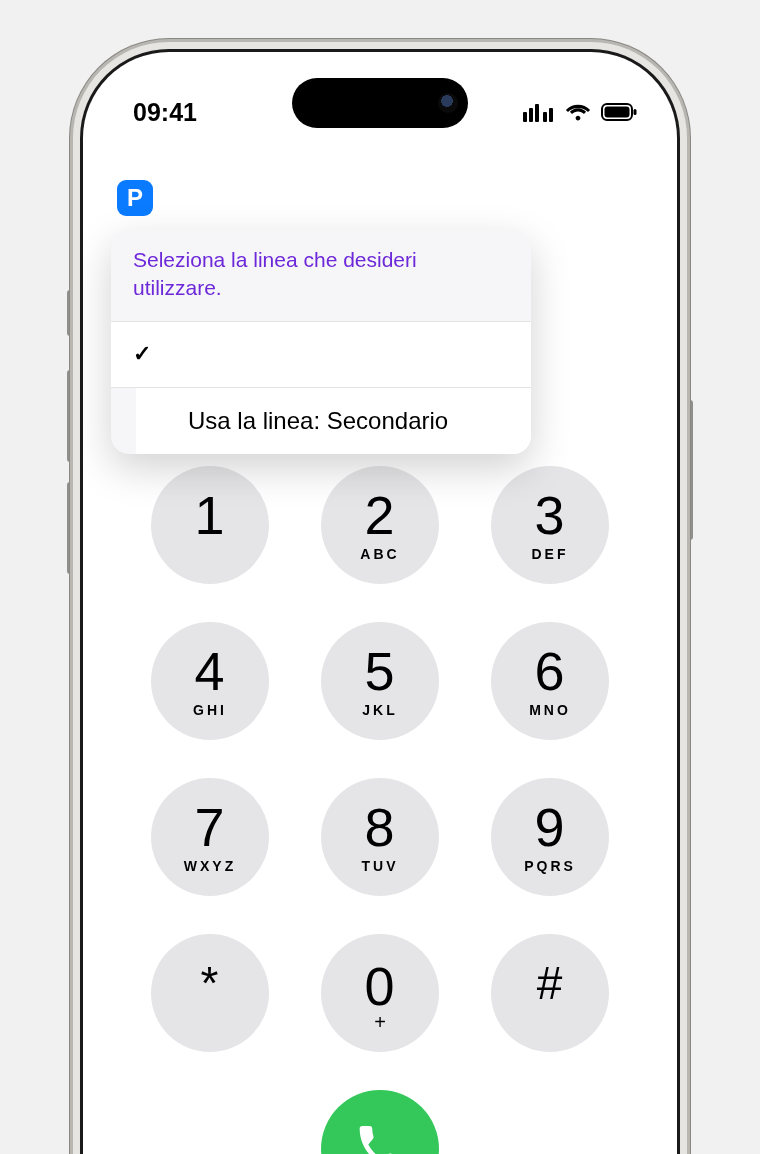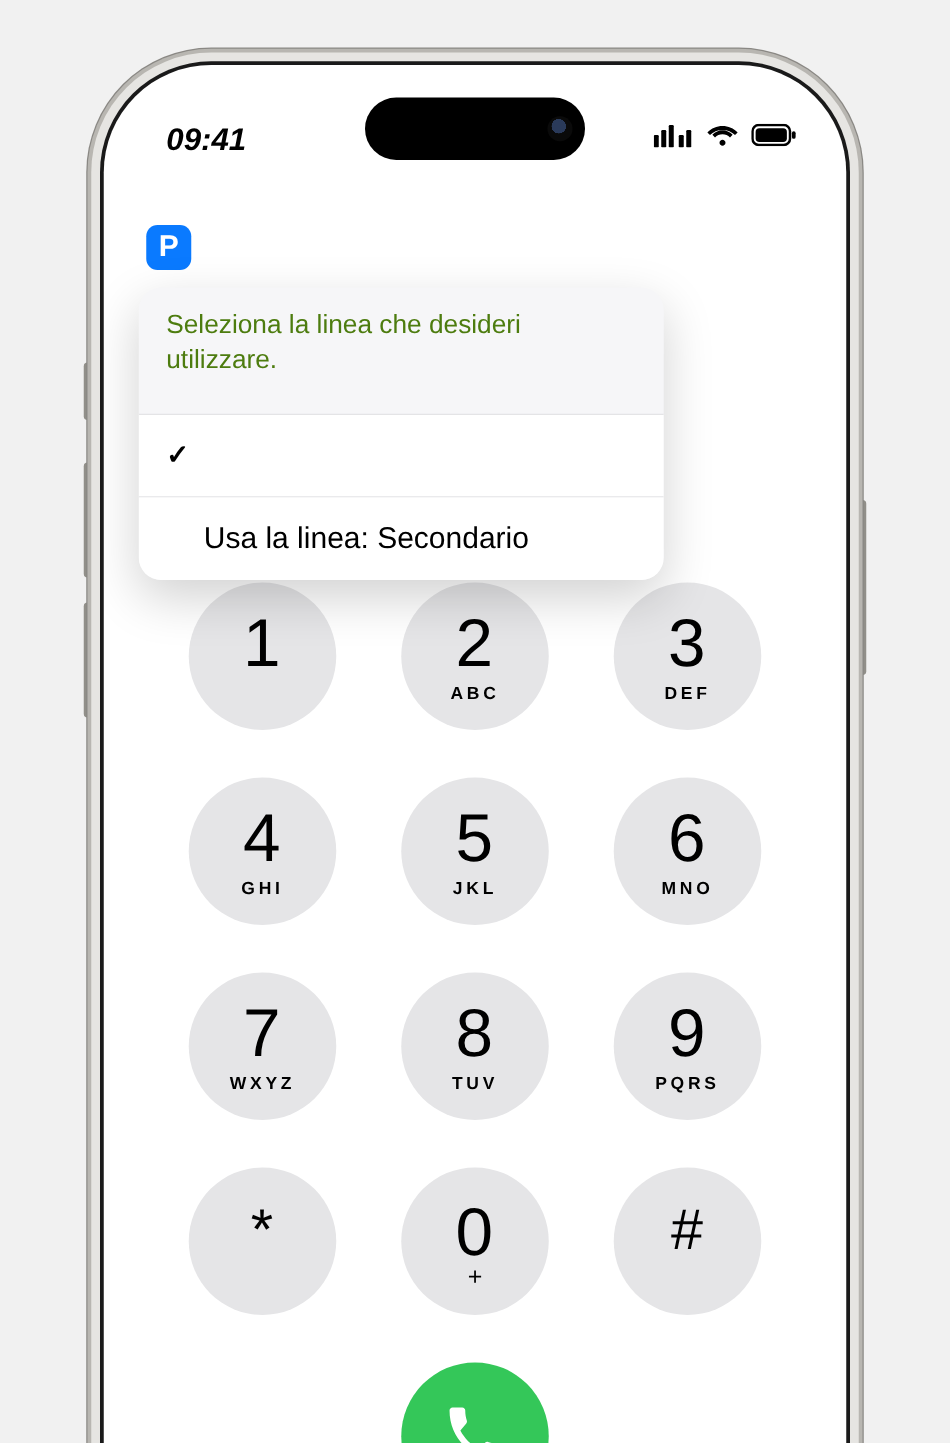--- a/index.html
+++ b/index.html
@@ -56,30 +56,29 @@
     top: 50%;
     transform: translateY(-50%);
     width: 20px; height: 20px;
     border-radius: 50%;
     background: radial-gradient(circle at 45% 40%, #2a3a5a 0 35%, #0a0a0a 36% 100%);
   }
 
   
   .statusbar {
     position: absolute;
-    top: 16px; left: 0; right: 0;
+    top: 0; left: 0; right: 0;
     height: 90px;
     padding: 30px 40px 0 50px;
     display: flex;
     justify-content: space-between;
-    align-items: flex-start;
+    align-items: center;
     font-weight: 600;
     font-size: 25px;
     color: #000;
-    font-style: italic;
   }
   .status-right { display: flex; align-items: center; gap: 10px; }
   .status-right svg { display: block; }
 
   
   .content { position: absolute; inset: 0; }
 
   .line-badge {
     position: absolute;
     left: 34px;
@@ -98,37 +97,37 @@
     left: 28px;
     top: 178px;
     width: 420px;
     background: #f6f6f8;
     border-radius: 18px;
     box-shadow: 0 14px 40px rgba(0,0,0,0.18);
     overflow: hidden;
     z-index: 10;
   }
   .popover-header {
-    padding: 16px 22px 28px 22px;
+    padding: 16px 22px 18px 22px;
     font-size: 21px;
     line-height: 1.35;
-    color: #4d7c0f;
+    color: #6d28d9;
     border-bottom: 1px solid #e4e4e6;
   }
   .popover-row {
     display: flex;
     align-items: center;
     padding: 0 22px;
     height: 66px;
     font-size: 24px;
     color: #000;
     border-bottom: 1px solid #e4e4e6;
     background: #fff;
   }
-  .popover-row:last-child { border-bottom: none; }
+  .popover-row:last-child { border-bottom: none; margin-left: 25px; }
   .check-slot {
     width: 30px;
     display: flex;
     align-items: center;
     justify-content: flex-start;
     font-size: 22px;
     font-weight: 600;
   }
 
   

